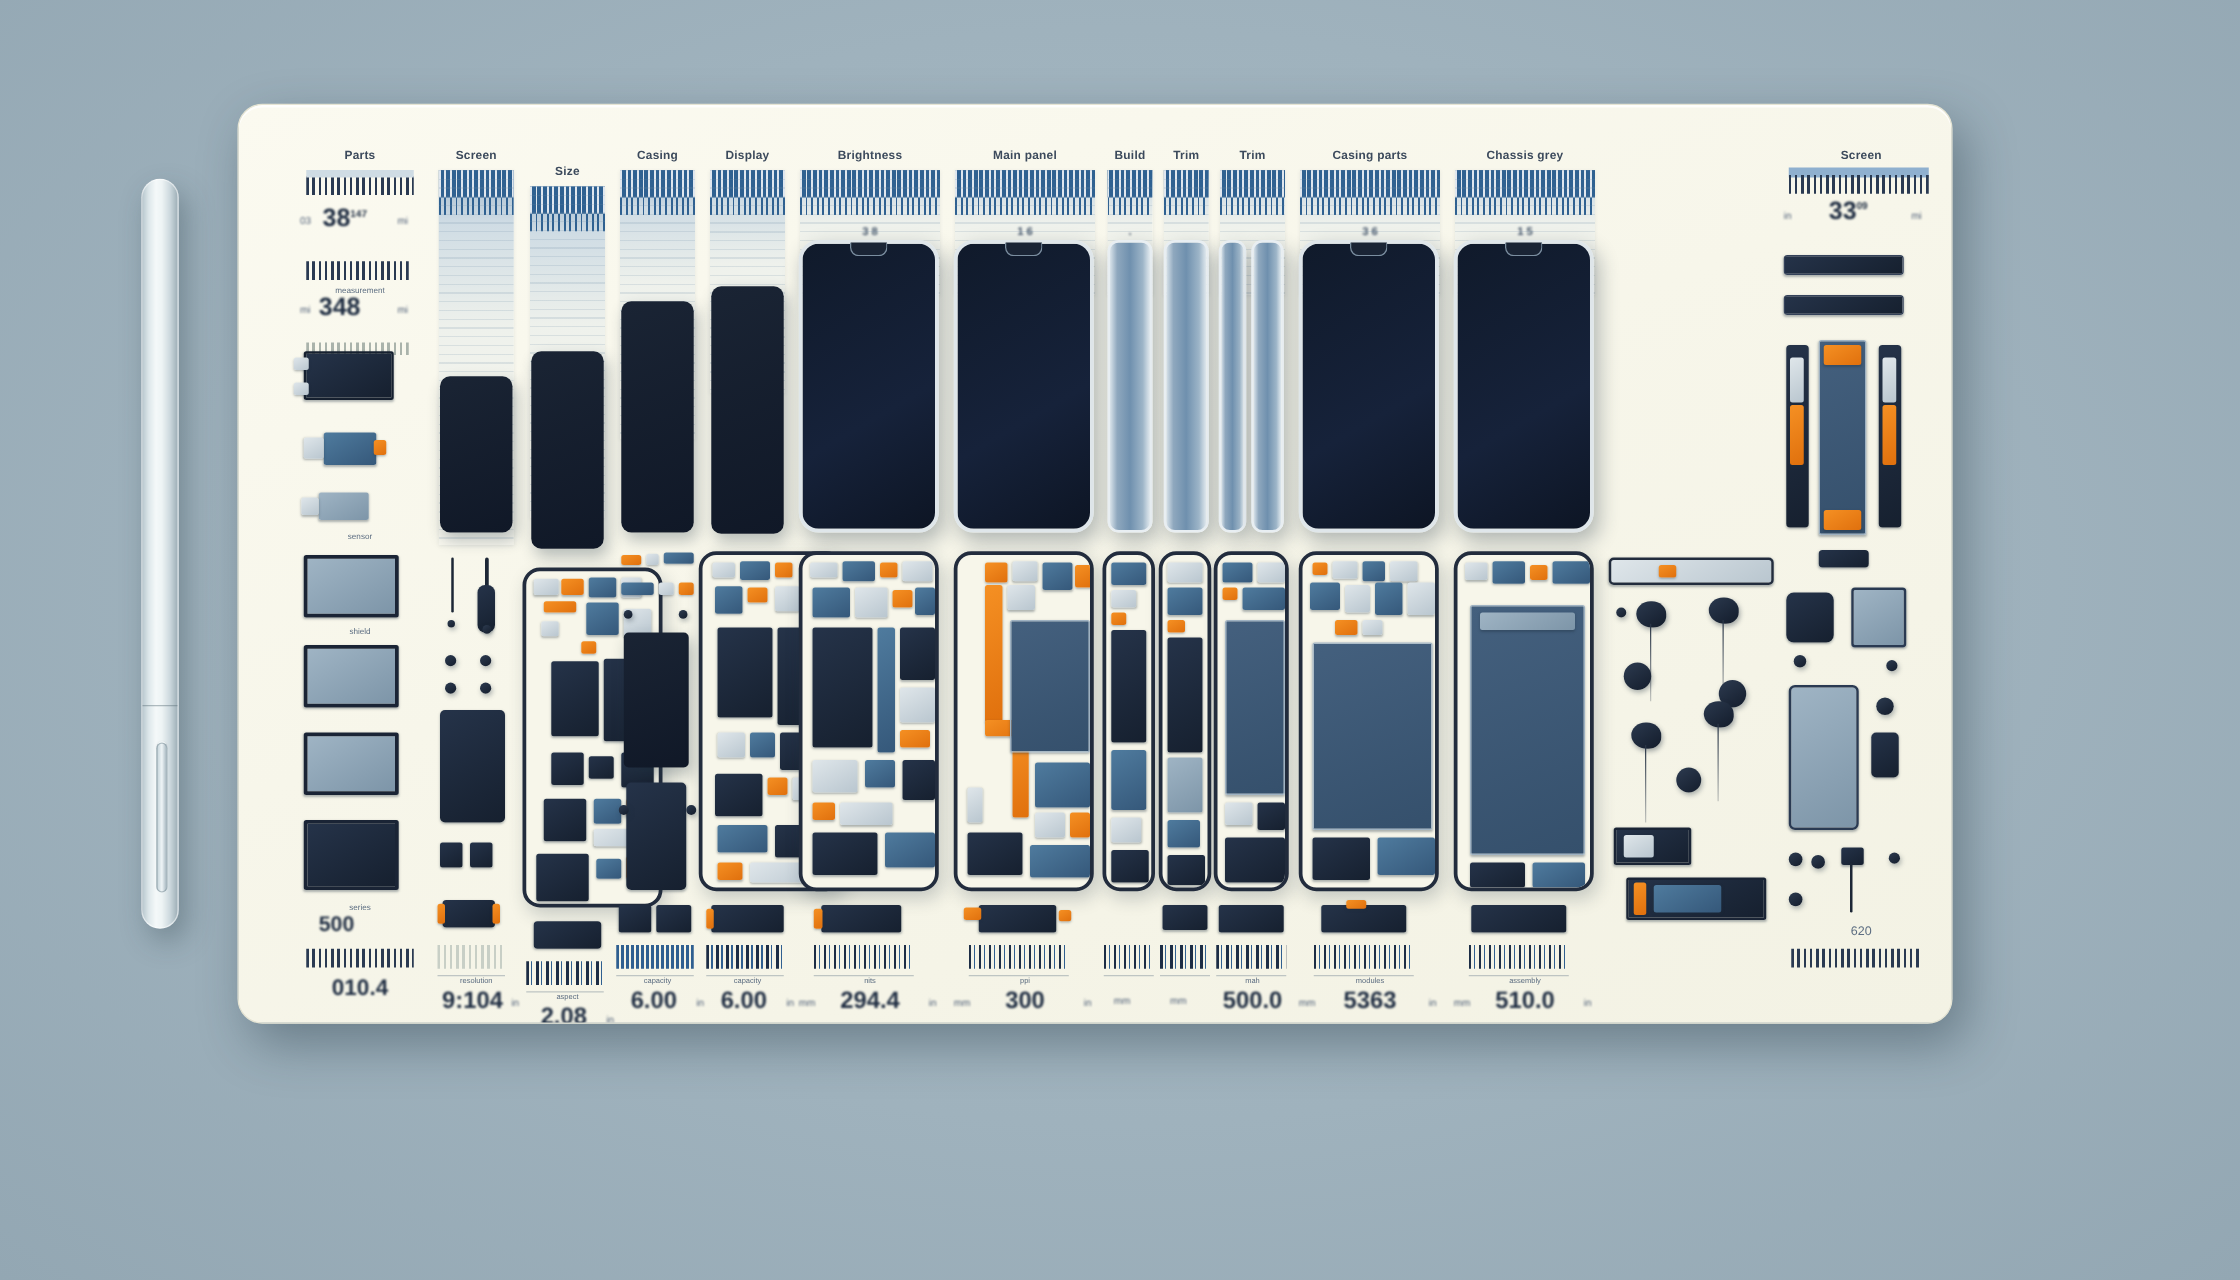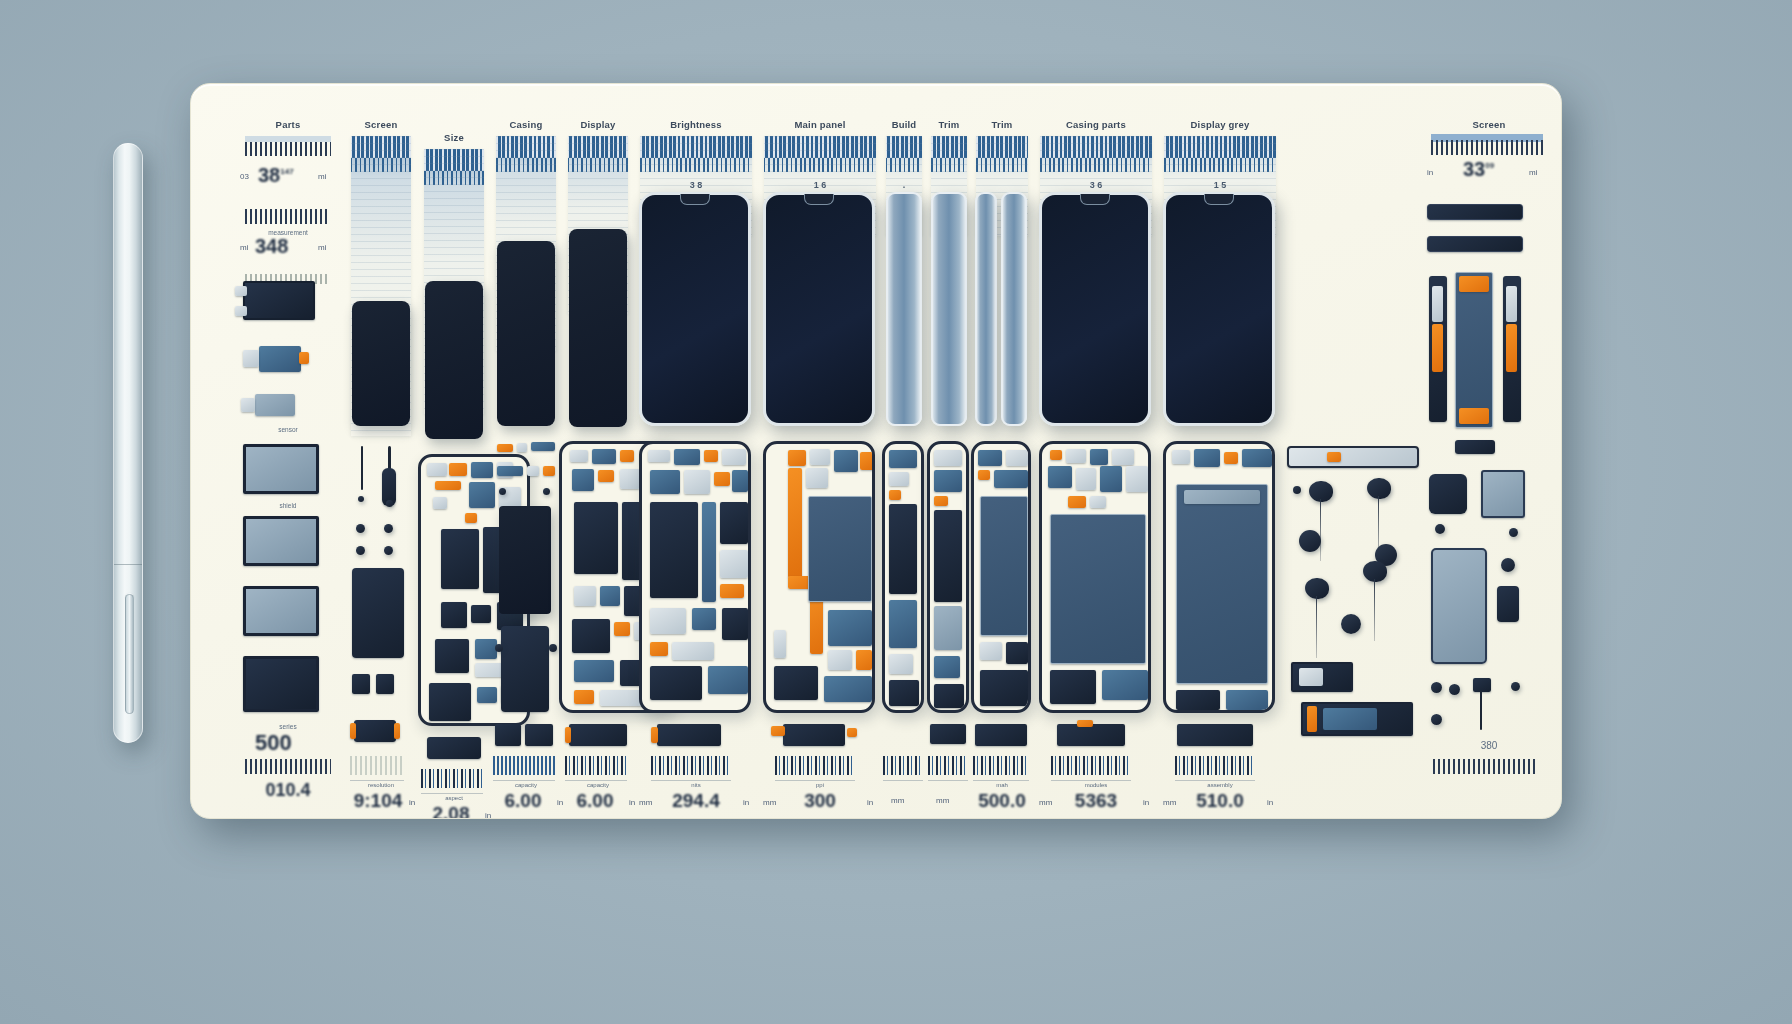--- a/index.html
+++ b/index.html
@@ -272,21 +272,21 @@
     <div class="chip c-lite" style="left:8px; top:302px; width:14px; height:14px;"></div>
     <div class="microlabel" style="left:0; top:330px; width:110px;">sensor</div>
 
     <div class="chip c-steel" style="left:10px; top:348px; width:76px; height:50px; border:3px solid #1a2435;"></div>
     <div class="microlabel" style="left:0; top:406px; width:110px;">shield</div>
     <div class="chip c-steel" style="left:10px; top:420px; width:76px; height:50px; border:3px solid #1a2435;"></div>
     <div class="chip c-steel" style="left:10px; top:490px; width:76px; height:50px; border:3px solid #1a2435;"></div>
     <div class="chip c-dark" style="left:10px; top:560px; width:76px; height:56px; border:3px solid #1a2435;"></div>
 
     <div class="microlabel" style="left:0; top:627px; width:110px;">series</div>
-    <div class="spec-val" style="left:22px; top:634px; font-size:22px;">500</div>
+    <div class="spec-val" style="left:22px; top:634px; font-size:17px;">500</div>
 
     <div class="spec-scale" style="left:12px; top:663px; width:86px;"></div>
     <div class="val" style="left:0; top:684px; width:110px; font-size:18px;">010.4</div>
   </div>
 
   <div class="col" style="left:155px; width:70px;">
     <div class="col-title">Screen</div>
     <div class="bar-wrap" style="top:40px; width:60px; height:300px;">
       <div class="bar">
         <div class="cap"></div>
@@ -641,21 +641,21 @@
     <div class="chip c-org" style="left:42px; top:624px; width:16px; height:7px;"></div>
     <div class="barcode" style="left:16px; top:660px; width:80px;"></div>
     <div class="vrule" style="left:16px; top:684px; width:80px;"></div>
     <div class="val-sub" style="left:0; top:686px; width:122px;">modules</div>
     <div class="val" style="left:0; top:694px; width:122px;">5363</div>
     <div class="unit" style="left:4px; top:702px;">mm</div>
     <div class="unit" style="left:108px; top:702px;">in</div>
   </div>
 
   <div class="col" style="left:968px; width:122px;">
-    <div class="col-title">Display grey</div>
+    <div class="col-title">Chassis grey</div>
     <div class="bar-wrap" style="top:40px; width:112px; height:100px;">
       <div class="bar">
         <div class="cap"></div>
         <div class="ticks"></div>
         <div class="bval">1 5</div>
       </div>
     </div>
     <div class="phone bez" style="left:4px; top:96px; width:112px; height:234px;">
       <div class="notch"></div>
     </div>
@@ -749,18 +749,18 @@
     <div class="circ" style="left:82px; top:462px; width:14px; height:14px;"></div>
     <div class="chip c-dark" style="left:78px; top:490px; width:22px; height:36px; border-radius:4px;"></div>
 
     <div class="circ" style="left:12px; top:586px; width:11px; height:11px;"></div>
     <div class="circ" style="left:30px; top:588px; width:11px; height:11px;"></div>
     <div class="chip c-dark" style="left:54px; top:582px; width:18px; height:14px; border-radius:2px;"></div>
     <div class="cable" style="left:61px; top:594px; width:2px; height:40px;"></div>
     <div class="circ" style="left:12px; top:618px; width:11px; height:11px;"></div>
     <div class="circ" style="left:92px; top:586px; width:9px; height:9px;"></div>
 
-    <div class="microlabel" style="left:0; top:644px; width:140px; font-size:10px;">380</div>
+    <div class="microlabel" style="left:0; top:644px; width:140px; font-size:10px;">620</div>
     <div class="spec-scale" style="left:14px; top:663px; width:104px;"></div>
     <div class="val" style="left:0; top:690px; width:140px;"></div>
   </div>
 
 </div>
 
 </body></html>

